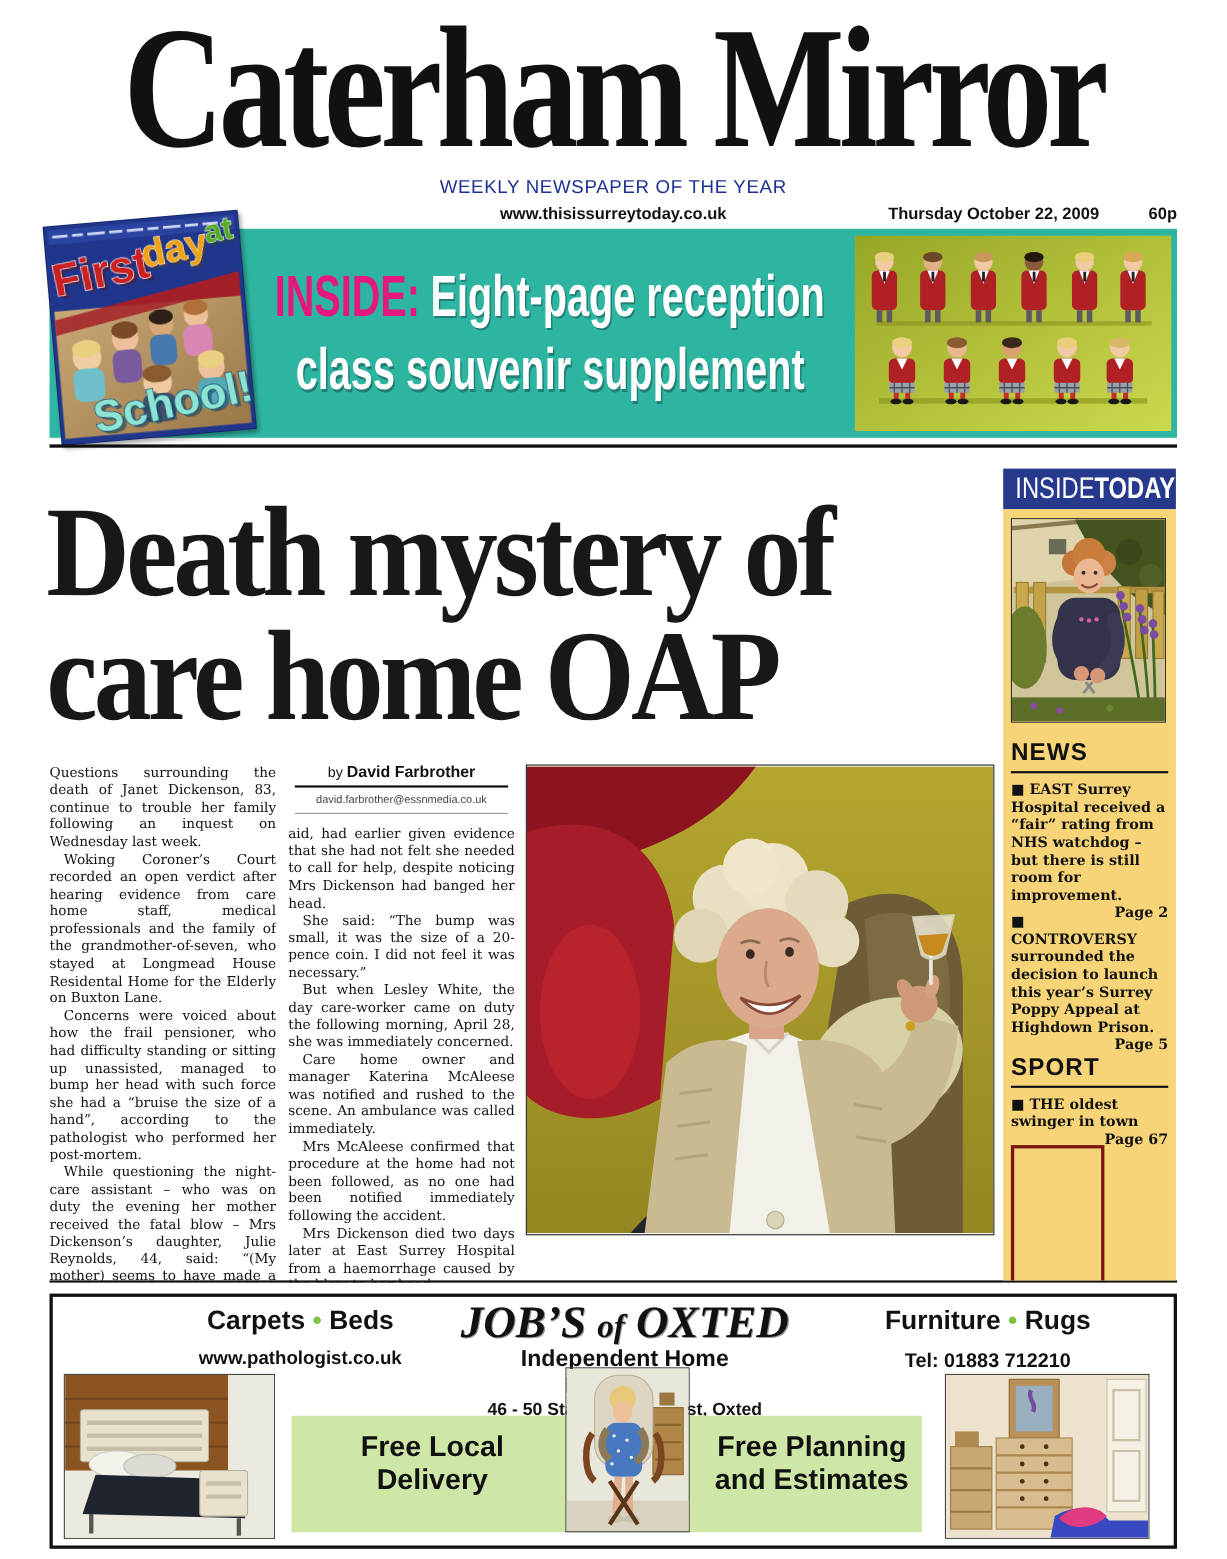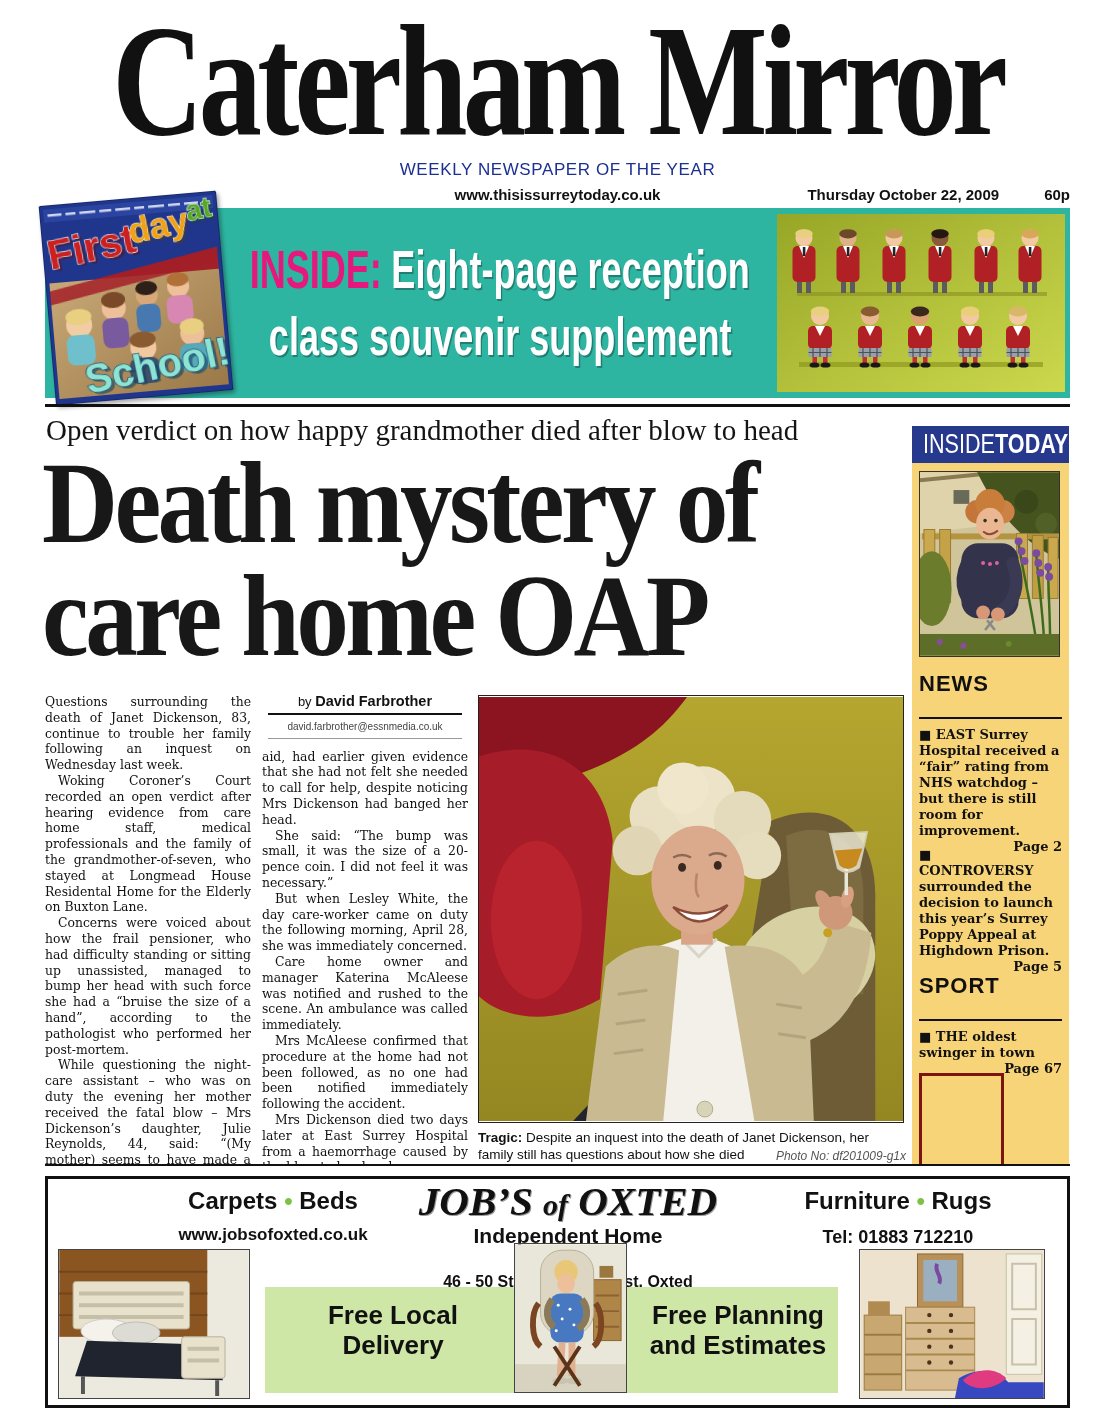--- a/index.html
+++ b/index.html
@@ -58,21 +58,21 @@
 
   
   .sidebar{position:absolute;left:912px;top:426px;width:157px;height:738px}
   .sb-head{height:37px;background:var(--sidebar-blue);color:#fff;display:flex;align-items:center;padding-left:11px}
   .sb-head span{font-size:27px;transform:scaleX(.80);transform-origin:left center;white-space:nowrap}
   .sb-head b{font-weight:bold}
   .sb-body{background:var(--sidebar-yellow);height:701px;padding:8px 7px;overflow:hidden}
   .sb-body svg{display:block;border:1px solid #333}
   .sb-item{font-family:"DejaVu Serif",serif;font-weight:bold;font-size:13px;line-height:16px;margin-top:8px}
   .sb-item .pg{float:right;font-weight:bold}
-  .sb-sec{font-family:"Liberation Sans",sans-serif;font-weight:bold;font-size:22px;letter-spacing:1px;border-bottom:2px solid #111;padding-bottom:20px;margin-top:14px}
+  .sb-sec{font-family:"Liberation Sans",sans-serif;font-weight:bold;font-size:22px;letter-spacing:1px;border-bottom:2px solid #111;padding-bottom:4px;margin-top:14px}
   .clocks{position:relative;margin-top:12px;border:3px solid var(--clock-border);height:128px;padding:2px 4px;overflow:hidden}
 
   
   .ad{position:absolute;top:1176px;left:45px;width:1025px;height:232px;border:3px solid #111;background:#fff}
   .ad-left{position:absolute;left:95px;top:8px;width:260px;text-align:center}
   .ad-center{position:absolute;left:370px;top:2px;width:300px;text-align:center}
   .ad-right{position:absolute;left:720px;top:8px;width:260px;text-align:center}
   .ad-pair{font-weight:bold;font-size:24px}
   .ad-pair .dot{color:var(--bullet-green)}
   .ad-web{font-weight:bold;font-size:17px;margin-top:10px}
@@ -220,21 +220,20 @@
           <use href="#kidF" x="128" y="92" width="30" height="62" style="--hair:#3a281c;--skin:#dba070"></use>
           <use href="#kidF" x="178" y="92" width="30" height="62" style="--hair:#e8cf78"></use>
           <use href="#kidF" x="226" y="92" width="30" height="62" style="--hair:#d8b868"></use>
         </g>
       </svg>
     </div>
   </div>
 
   <div class="black-rule"></div>
 
-  <div class="strapline">Open verdict on how happy grandmother died after blow to head</div>
 
   <div class="headline">
     <div>Death mystery of</div>
     <div>care home OAP</div>
   </div>
 
   <div class="col col1">
     <p>Questions surrounding the death of Janet Dickenson, 83, continue to trouble her family following an inquest on Wednesday last week.</p>
     <p>Woking Coroner’s Court recorded an open verdict after hearing evidence from care home staff, medical professionals and the family of the grandmother-of-seven, who stayed at Longmead House Residental Home for the Elderly on Buxton Lane.</p>
     <p>Concerns were voiced about how the frail pensioner, who had difficulty standing or sitting up unassisted, managed to bump her head with such force she had a “bruise the size of a hand”, according to the pathologist who performed her post-mortem.</p>
@@ -301,25 +300,20 @@
           <circle cx="360" cy="218" r="17" fill="#cf9878"></circle>
           <ellipse cx="348" cy="206" rx="7" ry="12" fill="#cf9878" transform="rotate(-30 348 206)"></ellipse>
           <ellipse cx="372" cy="202" rx="6" ry="11" fill="#d7a080" transform="rotate(15 372 202)"></ellipse>
           <circle cx="352" cy="238" r="4.5" fill="#c8a020"></circle>
           <rect x="369" y="172" width="3.5" height="28" fill="#e8e8d8"></rect>
           <path d="M354,138 L392,136 L384,172 Q372,181 362,173 Z" fill="#f2f0dc" fill-opacity=".78" stroke="#cfcab0" stroke-width="1.5"></path>
           <path d="M359,155 L387,153 L381,170 Q372,177 364,170 Z" fill="#c78a1e"></path>
         </g>
       </g>
     </svg>
-    <div class="caption">
-      <b>Tragic:</b>
-      <span class="cap-text">Despite an inquest into the death of Janet Dickenson, her family still has questions about how she died</span>
-      <span class="photo-no">Photo No: df201009-g1x</span>
-    </div>
   </div>
 
   <div class="bottom-rule"></div>
 
   <div class="sidebar">
     <div class="sb-head">
       <span><span>INSIDE</span><b>TODAY</b></span>
     </div>
     <div class="sb-body">
       <svg width="141" height="186" viewBox="0 0 141 186">
@@ -402,21 +396,21 @@
         
         
         
       </div>
     </div>
   </div>
 
   <div class="ad">
     <div class="ad-left">
       <div class="ad-pair"><span>Carpets</span> <span class="dot">•</span> <span>Beds</span></div>
-      <div class="ad-web">www.jobsofoxted.co.uk</div>
+      <div class="ad-web">www.pathologist.co.uk</div>
     </div>
     <div class="ad-center">
       <div class="ad-name"><span>JOB’S</span> <span class="of">of</span> <span>OXTED</span></div>
       <div class="ad-sub">Independent Home Furnsihers</div>
       <div class="ad-addr">46 - 50 Station Road West, Oxted</div>
     </div>
     <div class="ad-right">
       <div class="ad-pair"><span>Furniture</span> <span class="dot">•</span> <span>Rugs</span></div>
       <div class="ad-tel">Tel: 01883 712210</div>
     </div>

